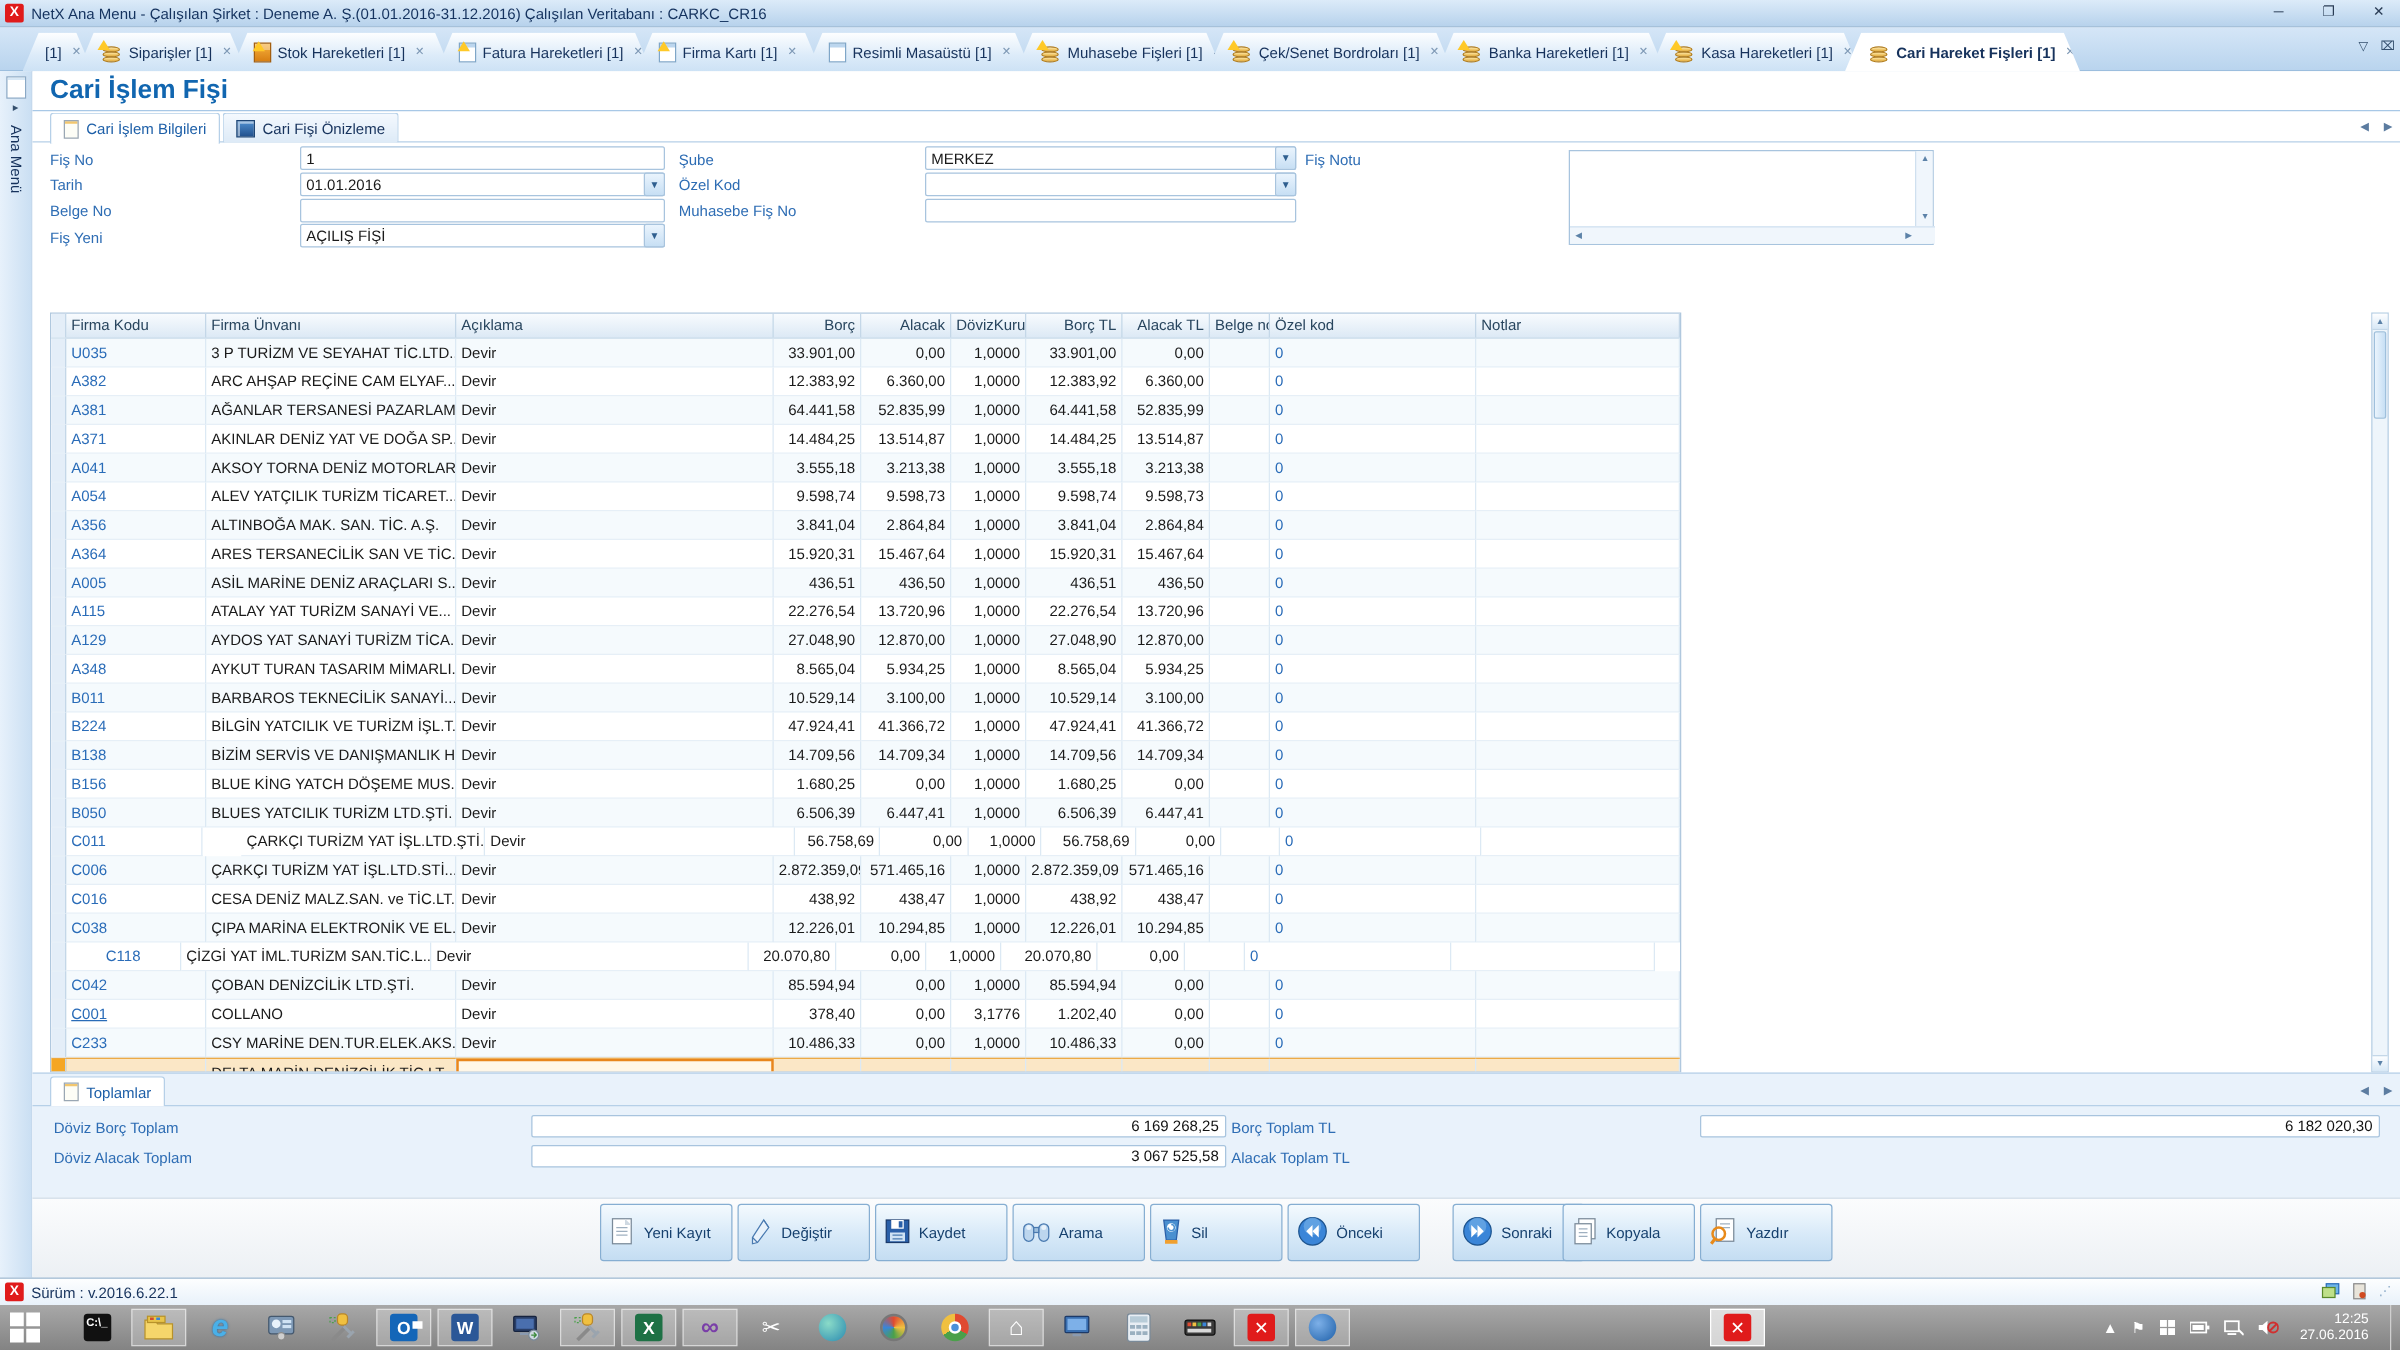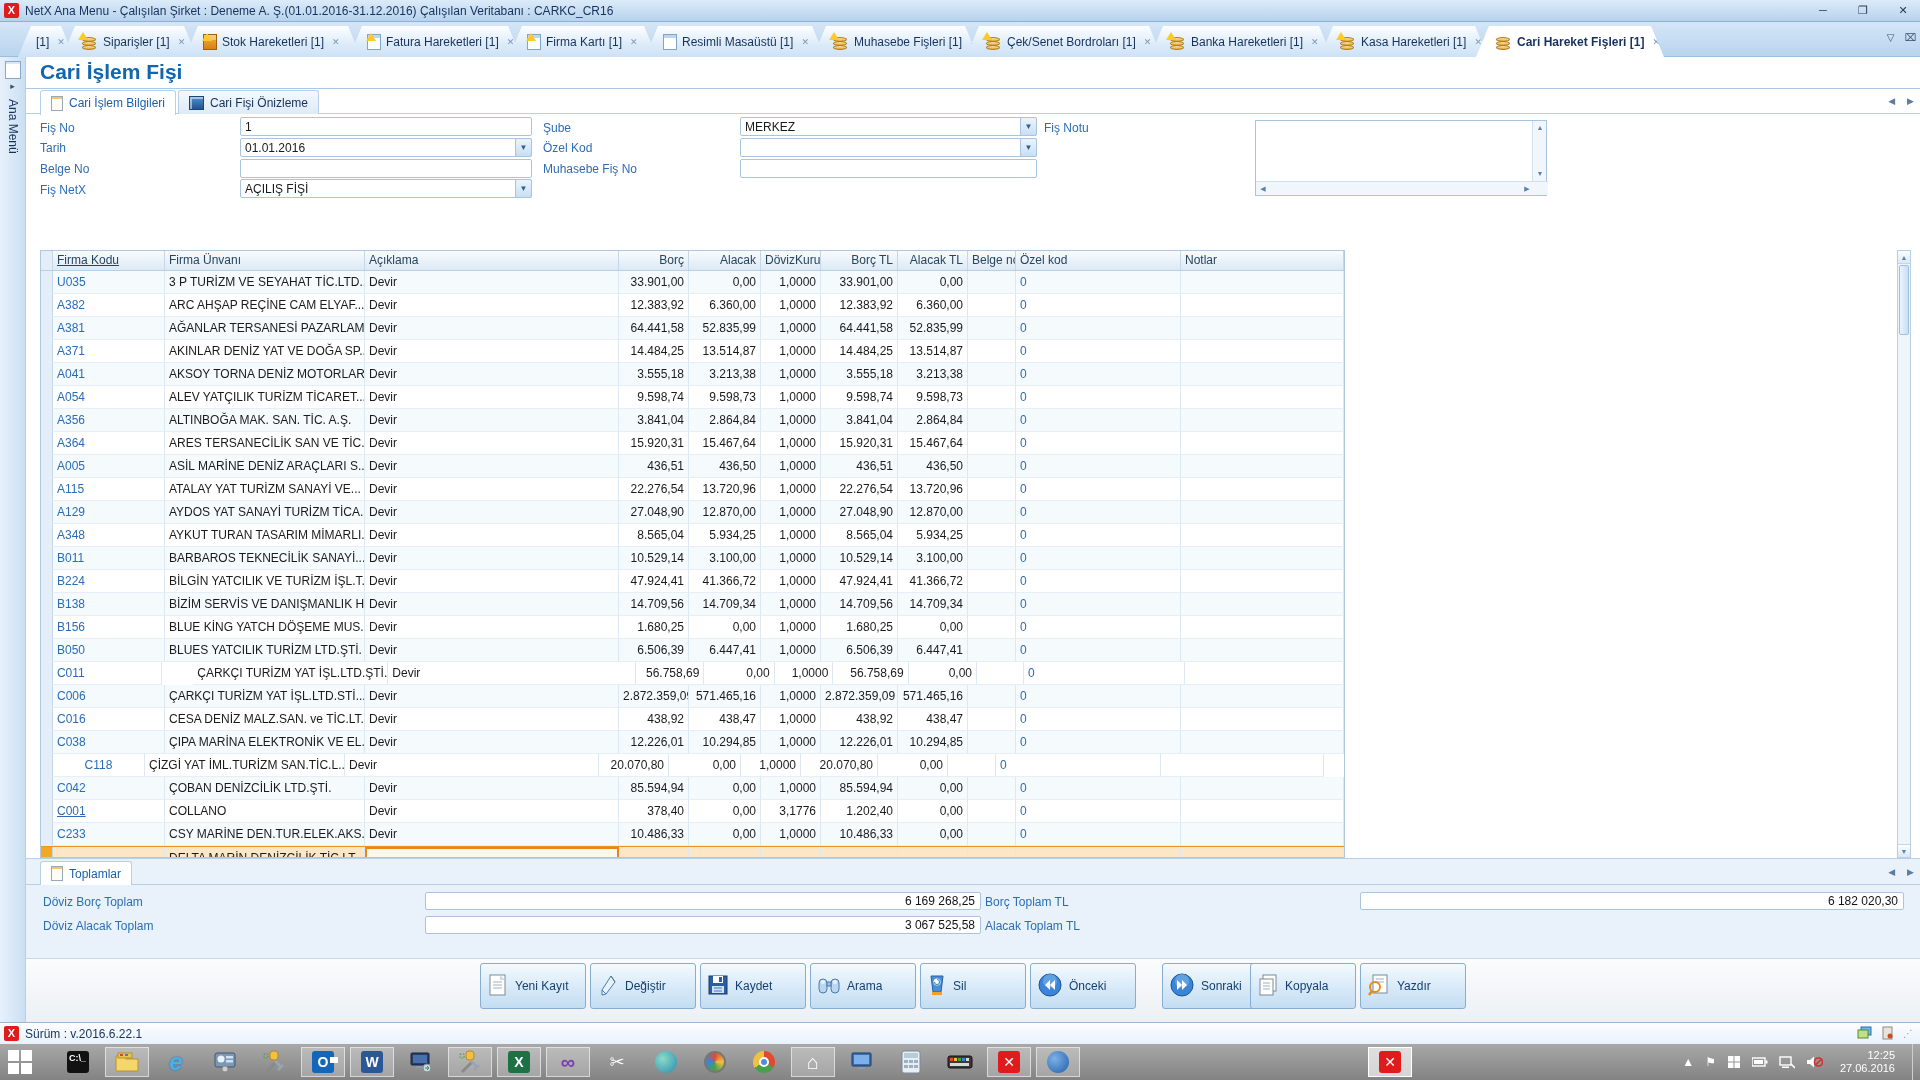--- a/index.html
+++ b/index.html
@@ -270,21 +270,21 @@
       </div>
     </div>
 
     <span class="f-label" style="left:14px; top:64px;">Fiş No</span>
     <input class="f-input" style="left: 214px; top: 60px; width: 292px;" value="1">
     <span class="f-label" style="left:14px; top:84px;">Tarih</span>
     <input class="f-input" style="left: 214px; top: 81px; width: 292px;" value="01.01.2016">
     <div class="f-combo-btn" style="left:489px; top:81px;">▼</div>
     <span class="f-label" style="left:14px; top:105px;">Belge No</span>
     <input class="f-input" style="left: 214px; top: 102px; width: 292px;" value="">
-    <span class="f-label" style="left:14px; top:126px;">Fiş NetX</span>
+    <span class="f-label" style="left:14px; top:126px;">Fiş Yeni</span>
     <input class="f-input" style="left: 214px; top: 122px; width: 292px;" value="AÇILIŞ FİŞİ">
     <div class="f-combo-btn" style="left:489px; top:122px;">▼</div>
 
     <span class="f-label" style="left:517px; top:64px;">Şube</span>
     <input class="f-input" style="left: 714px; top: 60px; width: 297px;" value="MERKEZ">
     <div class="f-combo-btn" style="left:994px; top:60px;">▼</div>
     <span class="f-label" style="left:517px; top:84px;">Özel Kod</span>
     <input class="f-input" style="left: 714px; top: 81px; width: 297px;" value="">
     <div class="f-combo-btn" style="left:994px; top:81px;">▼</div>
     <span class="f-label" style="left:517px; top:105px;">Muhasebe Fiş No</span>
@@ -298,21 +298,21 @@
       </div>
       <div class="sb-h">
         <div class="sb-glyph">◀</div>
         <div class="sb-glyph" style="margin-right:14px;">▶</div>
       </div>
     </div>
 
     <div id="grid-wrap">
         <div class="g-header">
           <div class="hc gutter" style="width: 12px;"></div>
-          <div class="hc" style="width: 112px; text-align: left; text-decoration: underline;">Firma Kodu</div>
+          <div class="hc" style="width: 112px; text-align: left;">Firma Kodu</div>
           <div class="hc" style="width: 200px; text-align: left;">Firma Ünvanı</div>
           <div class="hc" style="width: 254px; text-align: left;">Açıklama</div>
           <div class="hc" style="width: 70px; text-align: right;">Borç</div>
           <div class="hc" style="width: 72px; text-align: right;">Alacak</div>
           <div class="hc" style="width: 60px; text-align: right;">DövizKuru</div>
           <div class="hc" style="width: 77px; text-align: right;">Borç TL</div>
           <div class="hc" style="width: 70px; text-align: right;">Alacak TL</div>
           <div class="hc" style="width: 48px; text-align: left;">Belge no</div>
           <div class="hc" style="width: 165px; text-align: left;">Özel kod</div>
           <div class="hc" style="width: 163px; text-align: left;">Notlar</div>

